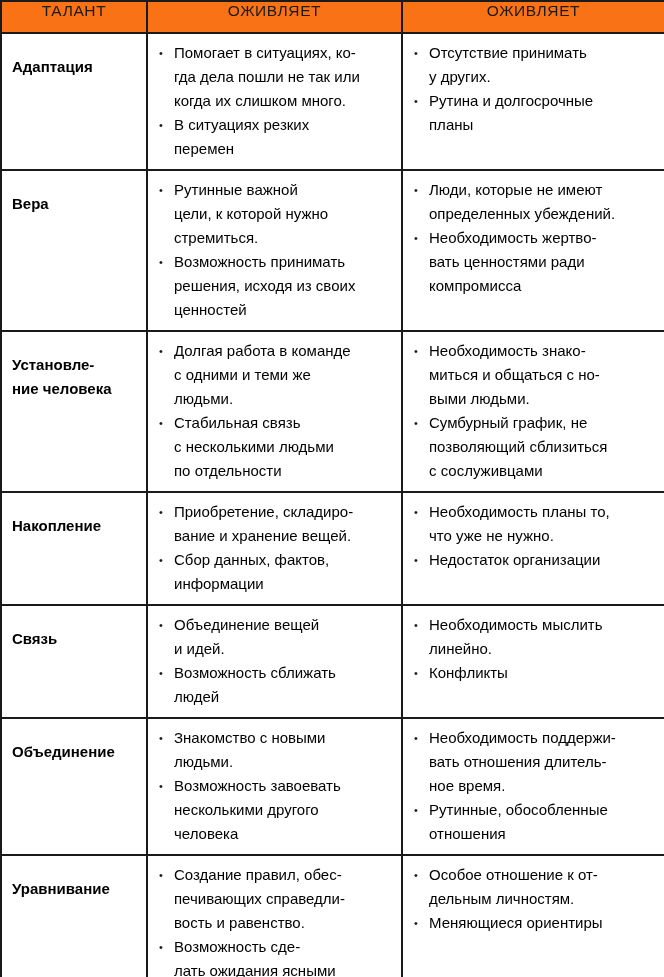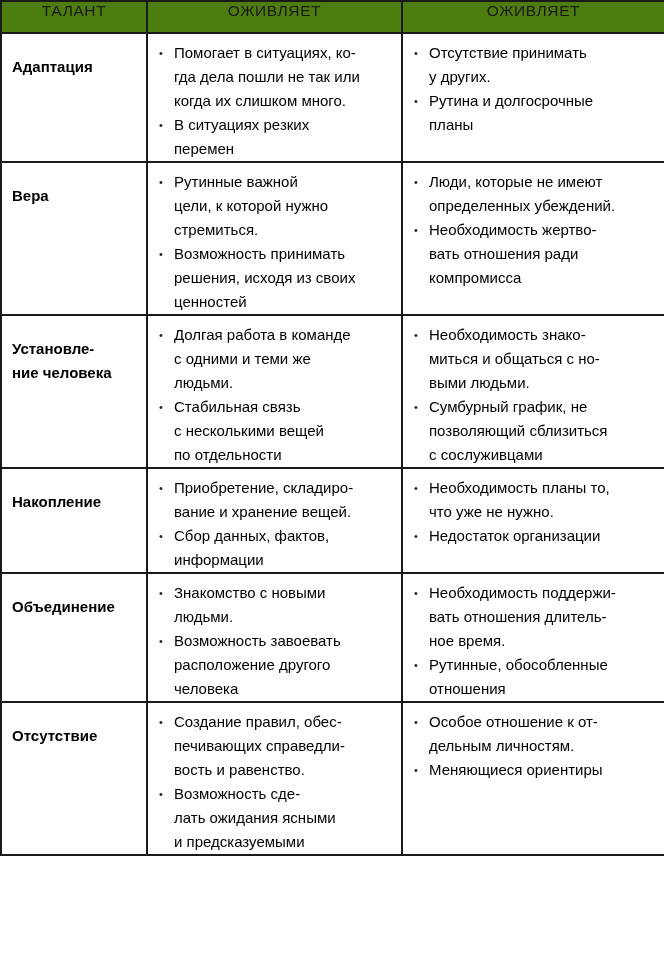--- a/index.html
+++ b/index.html
@@ -28,21 +28,21 @@
 
   .talent-table th,
   .talent-table td {
     border: 2px solid #1a1a1a;
     vertical-align: top;
     padding: 0;
   }
 
   
   thead th {
-    background: #4d7c0f;
+    background: #f97316;
     height: 30px;
     vertical-align: middle;
     font-weight: normal;
     font-size: 15.5px;
     letter-spacing: 0.6px;
     color: #1a1a1a;
   }
 
   
   td.talent-name {
@@ -51,21 +51,21 @@
   .talent-name-text {
     font-weight: bold;
     font-size: 15px;
     line-height: 24px;
     white-space: pre-line;
     color: #000;
   }
 
   
   td.bullets {
-    padding: 7px 6px 0 8px;
+    padding: 7px 6px 8px 8px;
   }
   ul.bullet-list {
     list-style: none;
     margin: 0;
     padding: 0;
   }
   ul.bullet-list > li {
     position: relative;
     padding-left: 18px;
     font-size: 15px;
@@ -134,37 +134,37 @@
             <li>Возможность принимать
 решения, исходя из своих
 ценностей</li>
           </ul>
         </td>
         <td class="bullets">
           <ul class="bullet-list">
             <li>Люди, которые не имеют
 определенных убеждений.</li>
             <li>Необходимость жертво-
-вать отношения ради
+вать ценностями ради
 компромисса</li>
           </ul>
         </td>
       </tr>
       <tr>
         <td class="talent-name">
           <div class="talent-name-text">Установле-
 ние человека</div>
         </td>
         <td class="bullets">
           <ul class="bullet-list">
             <li>Долгая работа в команде
 с одними и теми же
 людьми.</li>
             <li>Стабильная связь
-с несколькими вещей
+с несколькими людьми
 по отдельности</li>
           </ul>
         </td>
         <td class="bullets">
           <ul class="bullet-list">
             <li>Необходимость знако-
 миться и общаться с но-
 выми людьми.</li>
             <li>Сумбурный график, не
 позволяющий сблизиться
@@ -187,44 +187,64 @@
         <td class="bullets">
           <ul class="bullet-list">
             <li>Необходимость планы то,
 что уже не нужно.</li>
             <li>Недостаток организации</li>
           </ul>
         </td>
       </tr>
       <tr>
         <td class="talent-name">
+          <div class="talent-name-text">Связь</div>
+        </td>
+        <td class="bullets">
+          <ul class="bullet-list">
+            <li>Объединение вещей
+и идей.</li>
+            <li>Возможность сближать
+людей</li>
+          </ul>
+        </td>
+        <td class="bullets">
+          <ul class="bullet-list">
+            <li>Необходимость мыслить
+линейно.</li>
+            <li>Конфликты</li>
+          </ul>
+        </td>
+      </tr>
+      <tr>
+        <td class="talent-name">
           <div class="talent-name-text">Объединение</div>
         </td>
         <td class="bullets">
           <ul class="bullet-list">
             <li>Знакомство с новыми
 людьми.</li>
             <li>Возможность завоевать
-расположение другого
+несколькими другого
 человека</li>
           </ul>
         </td>
         <td class="bullets">
           <ul class="bullet-list">
             <li>Необходимость поддержи-
 вать отношения длитель-
 ное время.</li>
             <li>Рутинные, обособленные
 отношения</li>
           </ul>
         </td>
       </tr>
       <tr>
         <td class="talent-name">
-          <div class="talent-name-text">Отсутствие</div>
+          <div class="talent-name-text">Уравнивание</div>
         </td>
         <td class="bullets">
           <ul class="bullet-list">
             <li>Создание правил, обес-
 печивающих справедли-
 вость и равенство.</li>
             <li>Возможность сде-
 лать ожидания ясными
 и предсказуемыми</li>
           </ul>

